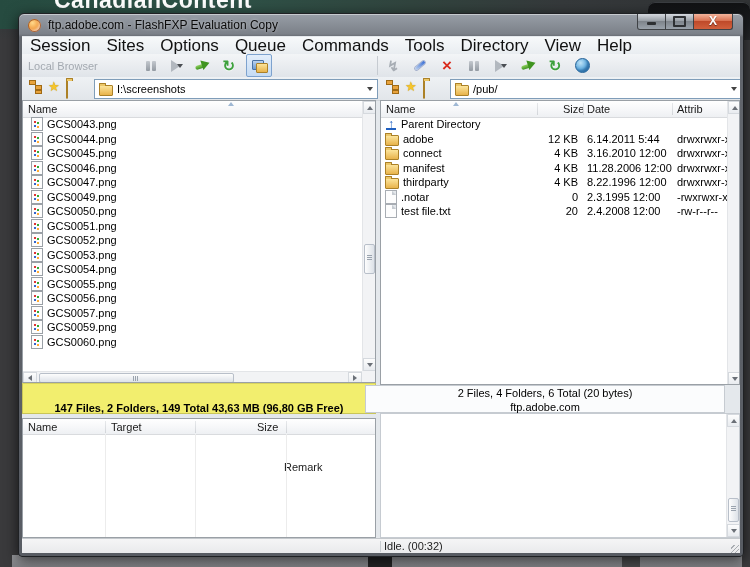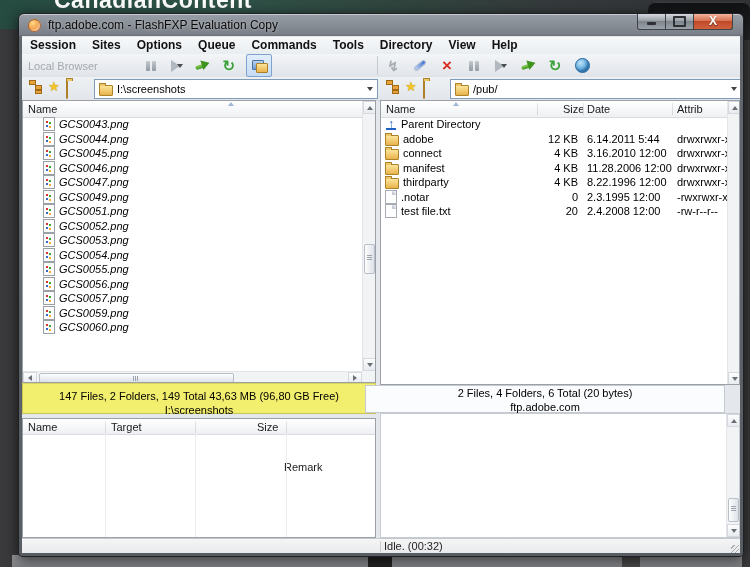--- a/index.html
+++ b/index.html
@@ -37,21 +37,21 @@
         background:linear-gradient(180deg,#f3b49b,#d97252 45%,#bf4a2a 50%,#d1603d);}
   .g-min{width:9px;height:3px;background:#2e3033;margin-top:4px;border-radius:1px;}
   .g-max{width:9px;height:7px;border:2px solid #2e3033;border-radius:1px;}
   .g-close{color:#fff;font-size:12px;font-weight:bold;text-shadow:0 1px 1px rgba(0,0,0,.5);line-height:13px;}
 
   
   .client{left:3px;top:22px;width:718px;height:517px;background:#e4e8ec;overflow:hidden;}
 
   .menubar{left:0;top:1px;width:718px;height:17px;display:flex;align-items:center;
            background:linear-gradient(180deg,#f7f9fa,#e9edf1);border-bottom:1px solid #d3d8dd;}
-  .menu-item{padding:0 8px;font-size:12px;color:#111;line-height:17px;font-weight:bold;}
+  .menu-item{padding:0 8px;font-size:17px;color:#111;line-height:17px;}
 
   .toolbar{left:0;top:18px;width:718px;height:23px;
            background:linear-gradient(180deg,#f3f5f7,#e0e4e9);border-bottom:1px solid #cfd4d9;}
   .tb-split{position:absolute;left:355px;top:2px;height:19px;width:1px;background:#c6cbd1;}
   .tb-left{position:absolute;left:6px;top:0;height:23px;display:flex;align-items:center;gap:8px;}
   .tb-right{position:absolute;left:362px;top:0;height:23px;display:flex;align-items:center;gap:9px;}
   .tb-label{font-size:11px;color:#a3a9b0;margin-right:36px;}
   .tbi{display:flex;align-items:center;justify-content:center;width:18px;height:18px;}
 
   .ic-pause{display:flex;gap:2px;}
@@ -296,21 +296,21 @@
               <b></b>
             </span>
         </div>
       </div>
 
       <div class="a pane" style="left:0;top:64px;width:354px;height:283px;">
         <div class="lheader">
           <span style="left:5px;">Name</span>
           <div class="arrow-up-small" style="left:205px;top:1px;"></div>
         </div>
-        <div class="rows" style="left:16px;top:16px;width:339px;height:254px;overflow:hidden;font-style:italic;">
+        <div class="rows" style="left:4px;top:16px;width:339px;height:254px;overflow:hidden;">
 
             <div class="row">
               <span class="ic-png"></span>
               <span>GCS0043.png</span>
             </div>
 
             <div class="row">
               <span class="ic-png"></span>
               <span>GCS0044.png</span>
             </div>
@@ -329,20 +329,24 @@
               <span class="ic-png"></span>
               <span>GCS0047.png</span>
             </div>
 
 
             <div class="row">
               <span class="ic-png"></span>
               <span>GCS0049.png</span>
             </div>
 
+            <div class="row">
+              <span class="ic-png"></span>
+              <span>GCS0050.png</span>
+            </div>
 
             <div class="row">
               <span class="ic-png"></span>
               <span>GCS0051.png</span>
             </div>
 
             <div class="row">
               <span class="ic-png"></span>
               <span>GCS0052.png</span>
             </div>
@@ -397,21 +401,21 @@
               <span class="tri left"></span>
             </div>
           <div class="thumb-h" style="left:16px;width:195px;"></div>
           <div class="sb-btn h" style="left:325px;top:0;">
               <span class="tri right"></span>
             </div>
         </div>
         <div style="position:absolute;left:339px;top:270px;width:14px;height:12px;background:#f2f3f5;"></div>
       </div>
 
-      <div class="a band band-yellow" style="left:0;top:347px;width:354px;height:31px;padding-top:5px;">
+      <div class="a band band-yellow" style="left:0;top:347px;width:354px;height:31px;padding-top:17px;font-weight:bold;">
         <div>147 Files, 2 Folders, 149 Total 43,63 MB (96,80 GB Free)</div>
         <div>I:\screenshots</div>
       </div>
 
       <div class="a pane" style="left:358px;top:64px;width:360px;height:285px;">
         <div class="lheader">
           <span style="left:5px;">Name</span>
           <div class="arrow-up-small" style="left:72px;top:1px;"></div>
           <div class="hsep" style="left:156px;"></div>
           <span style="left:182px;width:16px;">Size</span>

